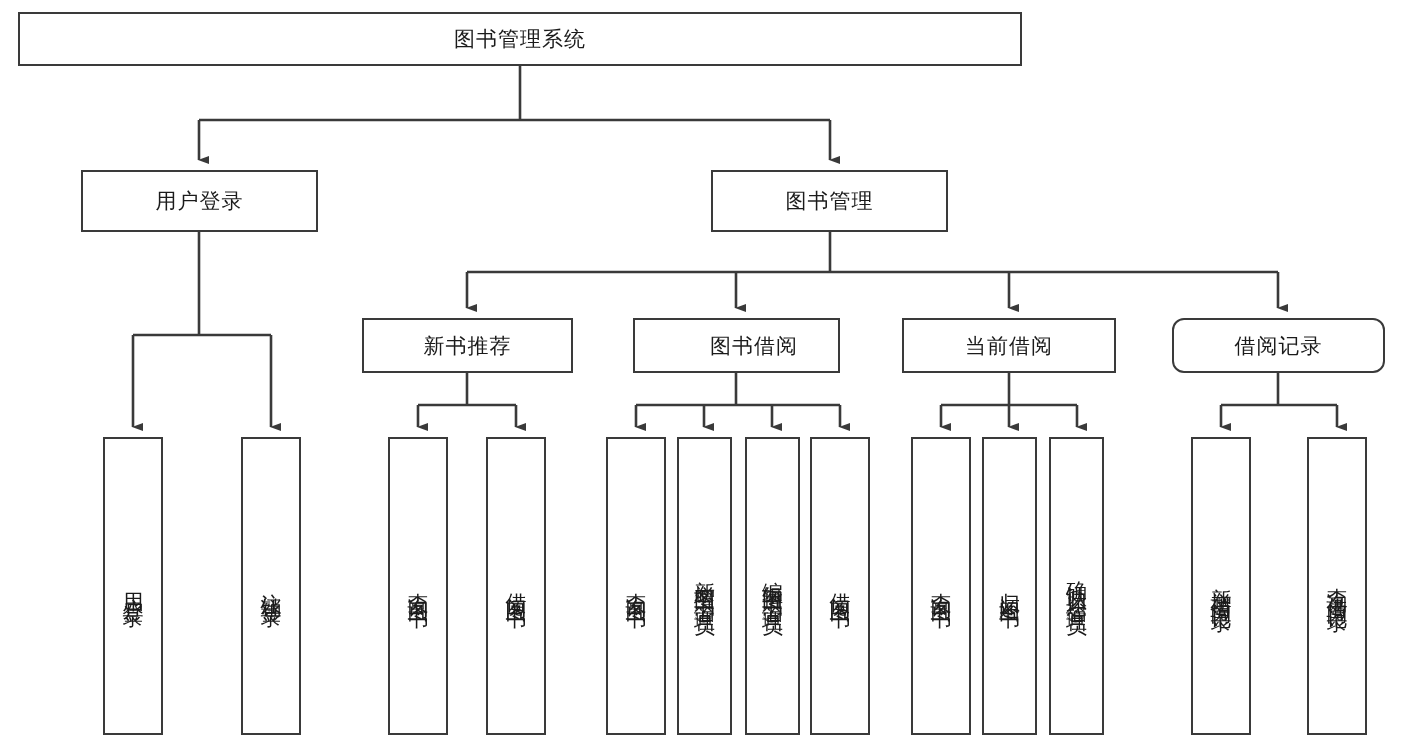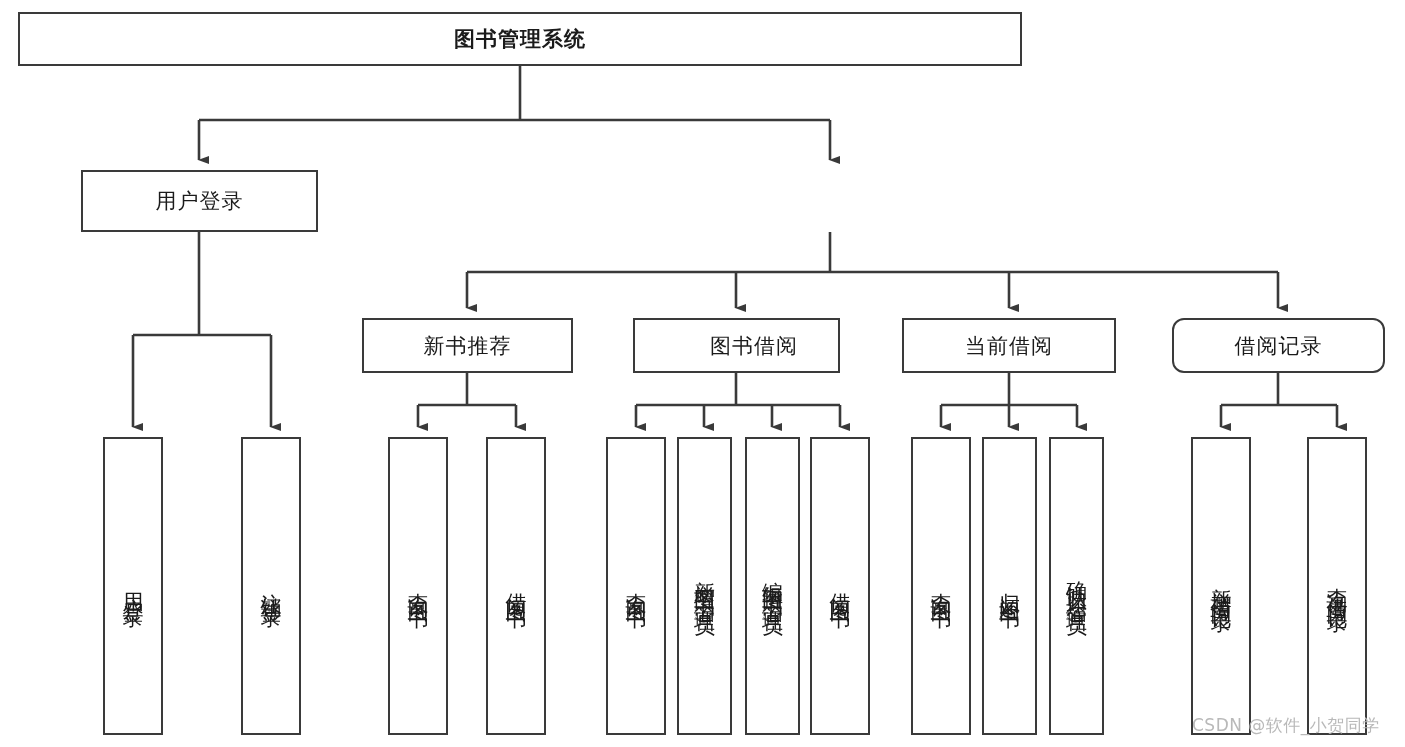--- a/index.html
+++ b/index.html
@@ -66,23 +66,24 @@
       <path d="M1009,405 L1009,427" marker-end="url(#arw)"></path>
       <path d="M1077,405 L1077,427" marker-end="url(#arw)"></path>
 
       <path d="M1278,373 L1278,405"></path>
       <path d="M1221,405 L1337,405"></path>
       <path d="M1221,405 L1221,427" marker-end="url(#arw)"></path>
       <path d="M1337,405 L1337,427" marker-end="url(#arw)"></path>
     </g>
   </svg>
 
-  <div class="node h root" style="left:18px;top:12px;width:1004px;height:54px;font-weight:bold;">图书管理系统</div>
+  <div class="node h root" style="left:18px;top:12px;width:1004px;height:54px;">图书管理系统</div>
 
   <div class="node h" style="left:81px;top:170px;width:237px;height:62px;">用户登录</div>
+  <div class="node h" style="left:711px;top:170px;width:237px;height:62px;">图书管理</div>
 
   <div class="node h" style="left:362px;top:318px;width:211px;height:55px;text-align:right;">新书推荐</div>
   <div class="node h" style="left:633px;top:318px;width:207px;height:55px;padding-left:35px;">图书借阅</div>
   <div class="node h" style="left:902px;top:318px;width:214px;height:55px;">当前借阅</div>
   <div class="node h" style="left:1172px;top:318px;width:213px;height:55px;border-radius:12px;">借阅记录</div>
 
   <div class="node v" style="left:103px;top:437px;width:60px;height:298px;">用户登录</div>
   <div class="node v" style="left:241px;top:437px;width:60px;height:298px;">注销登录</div>
 
   <div class="node v" style="left:388px;top:437px;width:60px;height:298px;">查询图书</div>
@@ -93,15 +94,14 @@
   <div class="node v" style="left:745px;top:437px;width:55px;height:298px;">编辑图书（管理员）</div>
   <div class="node v" style="left:810px;top:437px;width:60px;height:298px;">借阅图书</div>
 
   <div class="node v" style="left:911px;top:437px;width:60px;height:298px;">查询图书</div>
   <div class="node v" style="left:982px;top:437px;width:55px;height:298px;">归还图书</div>
   <div class="node v" style="left:1049px;top:437px;width:55px;height:298px;">确认归还（管理员）</div>
 
   <div class="node v" style="left:1191px;top:437px;width:60px;height:298px;">新增借阅记录</div>
   <div class="node v" style="left:1307px;top:437px;width:60px;height:298px;">查询借阅记录</div>
 
-  <div class="watermark" style="left:1192px;top:714px;">CSDN @软件_小贺同学</div>
 
 </div>
 
 </body></html>

